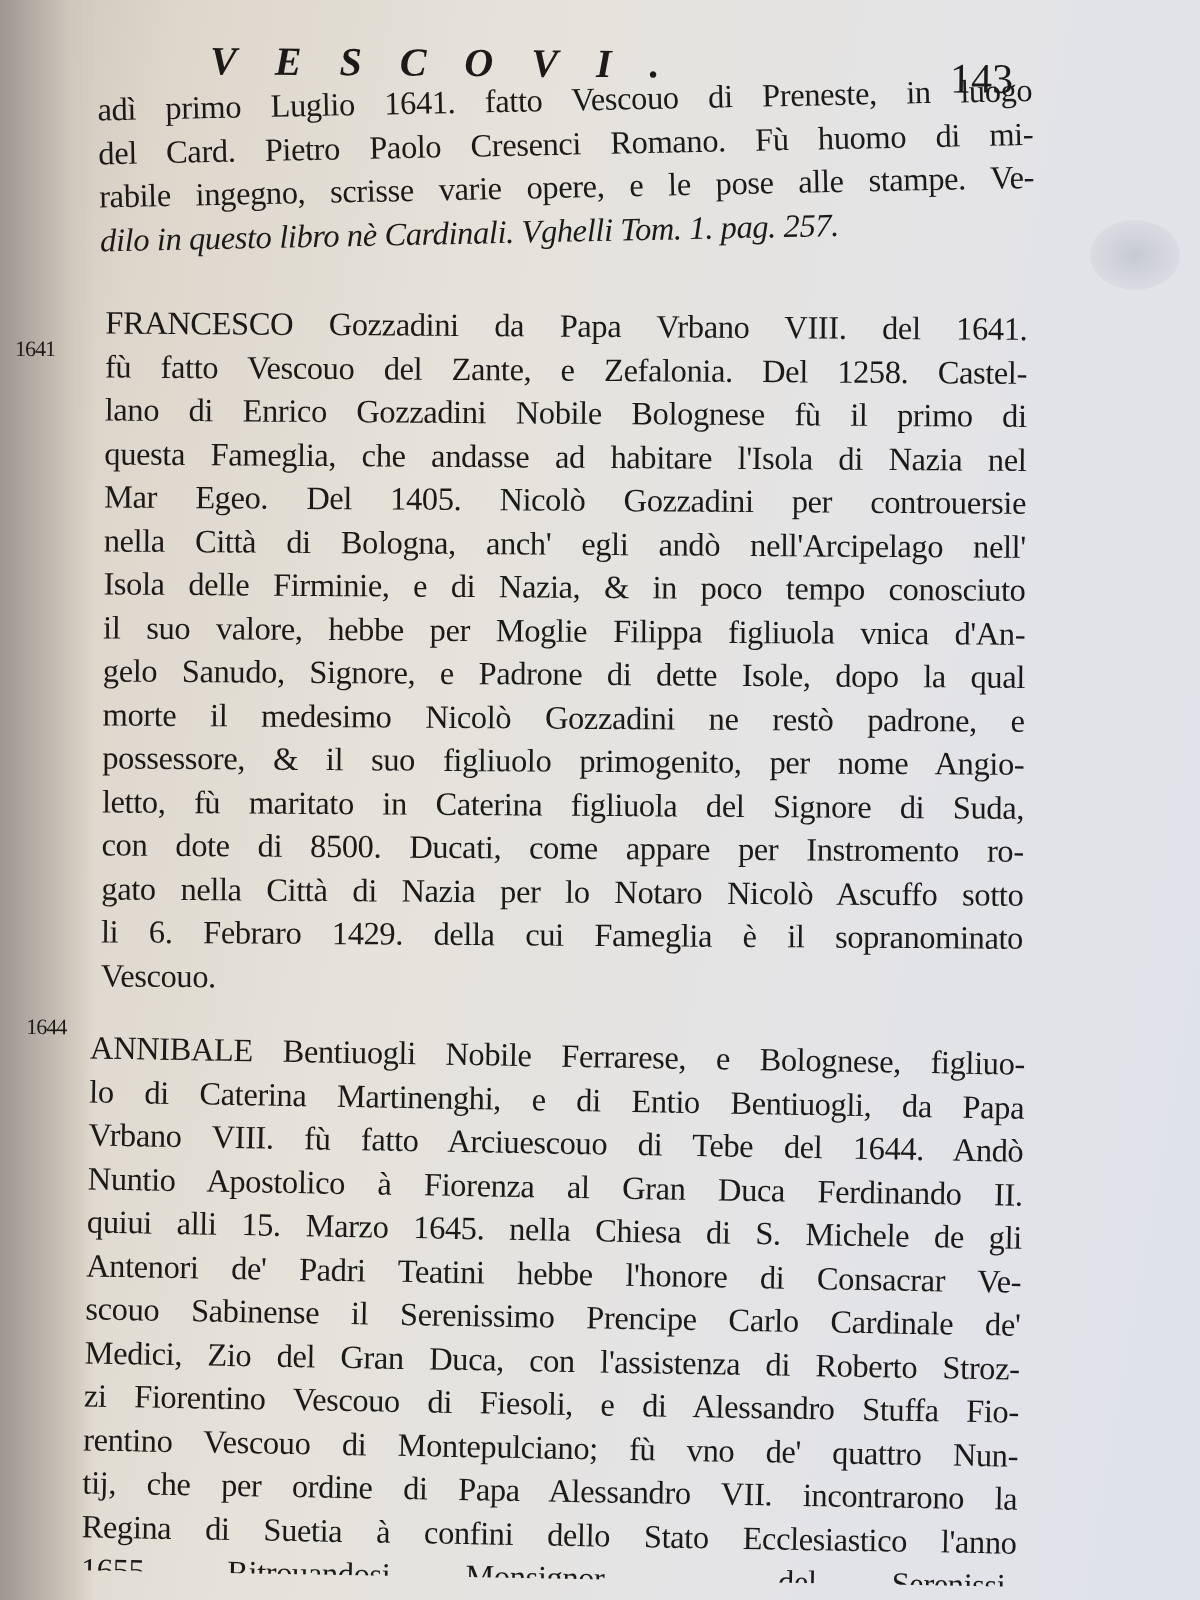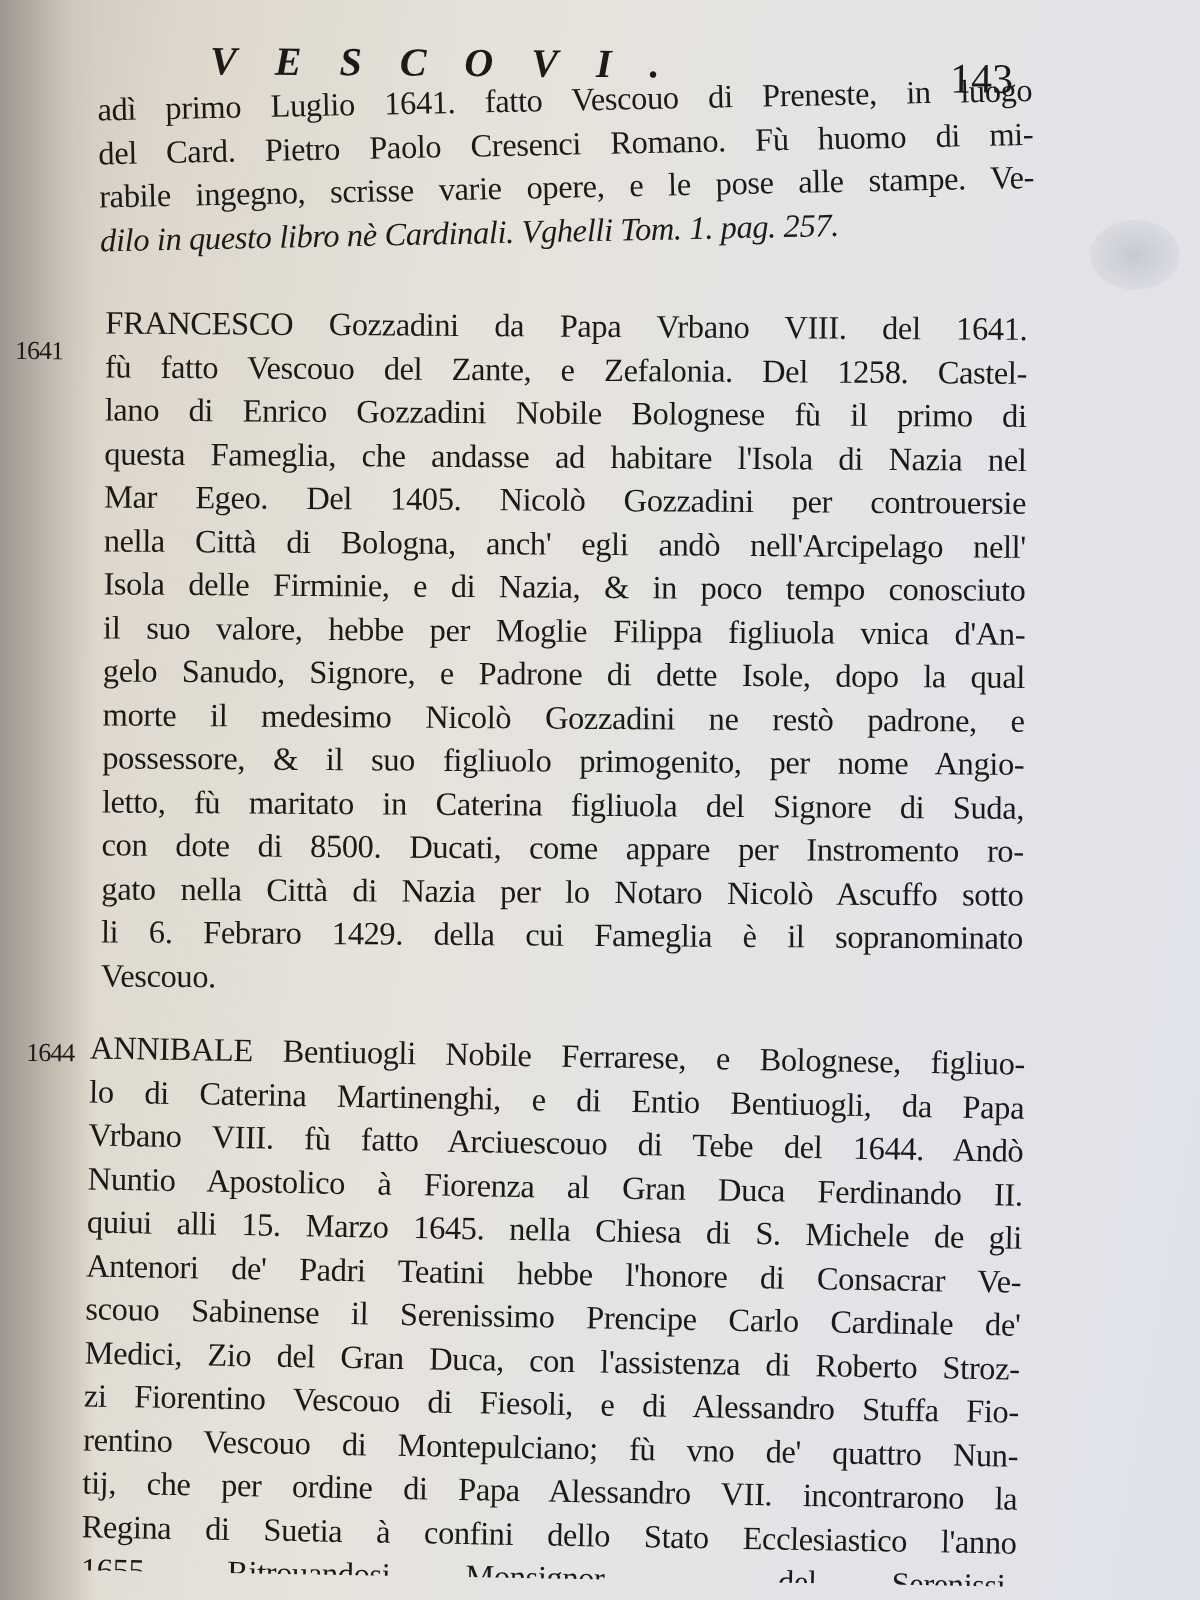--- a/index.html
+++ b/index.html
@@ -24,27 +24,27 @@
   }
   .folio { position: absolute; top: 52px; left: 945px; font-size: 42px; }
   .block { position: absolute; left: 92px; width: 935px; }
   .line {
     font-size: 32.5px; line-height: 43.5px; white-space: nowrap;
     text-align: justify; text-align-last: justify; letter-spacing: -0.4px;
   }
   .line.last { text-align-last: left; }
   .it { font-style: italic; }
   .margin-year {
-    position: absolute; left: 12px; font-size: 26px; letter-spacing: -1px;
+    position: absolute; left: 12px; font-size: 22px; letter-spacing: -1px;
   }
   .b1 { top: 92px; transform: rotate(-1.6deg); transform-origin: left top; }
   .b2 { top: 305px; left: 102px; width: 922px; }
   .b3 { top: 1030px; left: 92px; width: 935px; transform: rotate(0.6deg); transform-origin: left top; }
   .y1 { top: 340px; }
-  .y2 { top: 1018px; left: 28px; margin-top: 24px; }
+  .y2 { top: 1018px; left: 28px; }
   .clip { height: 22px; overflow: hidden; }
 </style>
 </head>
 <body>
 
 <div class="gutter-shadow"></div>
 <div class="smudge"></div>
 
 <div class="page">
 

